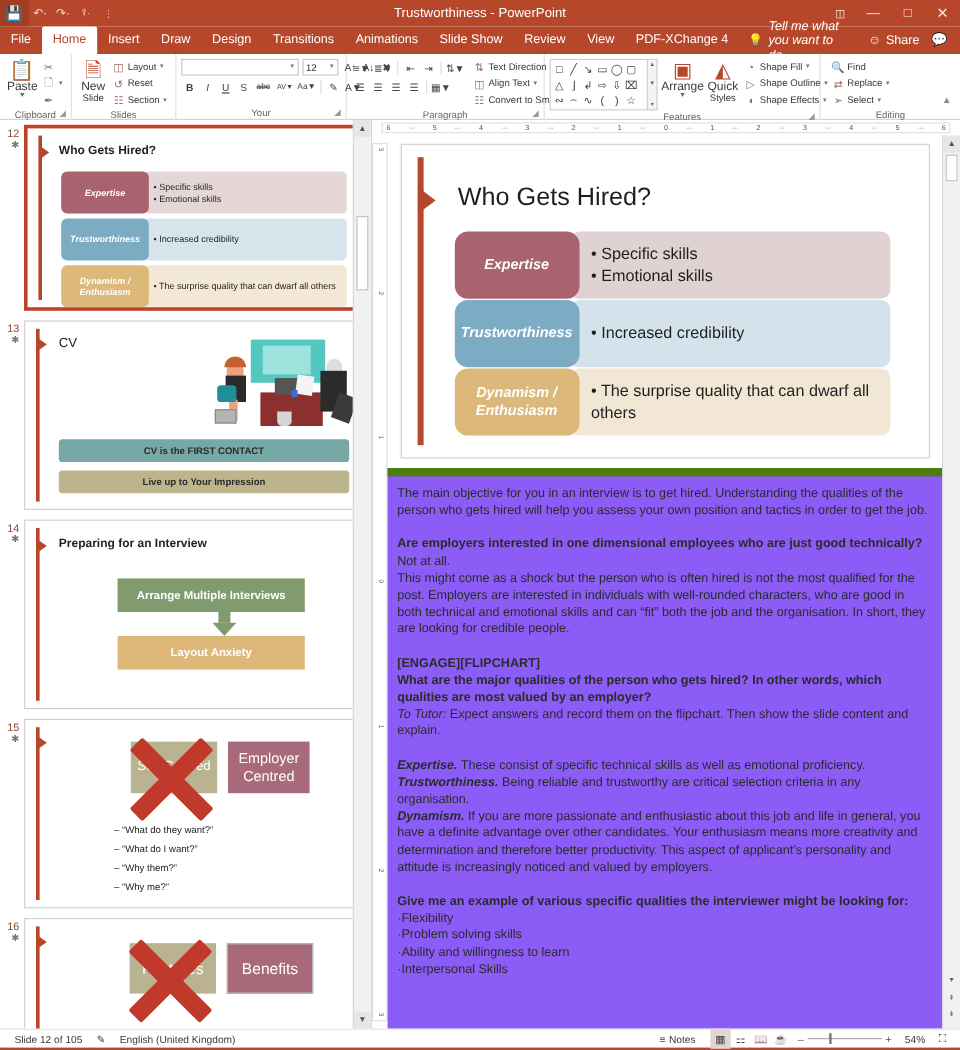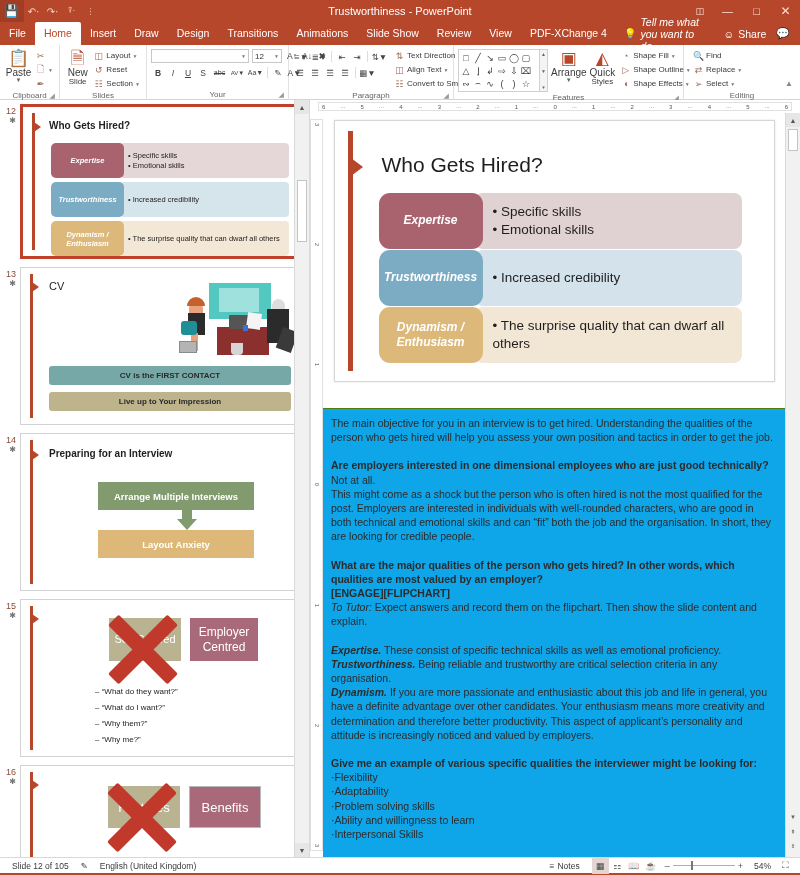--- a/index.html
+++ b/index.html
@@ -259,23 +259,23 @@
   .sbody {
     flex:1; border-radius:8px; margin-left:-8px; display:flex; align-items:center;
     padding-left:18px; padding-right:10px; font-size:13.5px; color:#1f1f1f;
   }
   .sbody ul { list-style:none; }
   .sbody li { line-height:18px; }
   .sbody li:before { content:"• "; }
 
   
   .notes {
-    flex:1; min-height:0; border-top:1px solid #4d7c0f; background:#0ea5e9;
+    flex:1; min-height:0; border-top:7px solid #4d7c0f; background:#8b5cf6;
     padding:7px 12px 4px 8px; overflow:hidden; font-size:10.5px; line-height:14.2px;
-    color:#2b2b2b; position:relative;margin-top:18px;
+    color:#2b2b2b; position:relative;
   }
   .notes p { margin-bottom:0; }
   .notes .blank { height:14px; }
   .notes b { font-weight:bold; }
   .notes i { font-style:italic; }
   .notes .bi { font-weight:bold; font-style:italic; }
 
   .vscroll {
     width:15px; flex:0 0 15px; background:#f1f1f1; border-left:1px solid #dadada;
     display:flex; flex-direction:column; position:relative;
@@ -803,31 +803,30 @@
             </div>
           </div>
 
           <div class="notes">
             <p>The main objective for you in an interview is to get hired. Understanding the qualities of the person who gets hired will help you assess your own position and tactics in order to get the job.</p>
             <div class="blank"></div>
             <p><b>Are employers interested in one dimensional employees who are just good technically?</b></p>
             <p>Not at all.</p>
             <p>This might come as a shock but the person who is often hired is not the most qualified for the post. Employers are interested in individuals with well-rounded characters, who are good in both technical and emotional skills and can “fit” both the job and the organisation. In short, they are looking for credible people.</p>
             <div class="blank"></div>
+            <p><b>[ENGAGE][FLIPCHART]</b></p>
             <p><b>What are the major qualities of the person who gets hired? In other words, which qualities are most valued by an employer?</b></p>
-            <p><b>[ENGAGE][FLIPCHART]</b></p>
             <p><i>To Tutor:</i><span> Expect answers and record them on the flipchart. Then show the slide content and explain.</span></p>
             <div class="blank"></div>
             <p><span class="bi">Expertise.</span><span> These consist of specific technical skills as well as emotional proficiency.</span></p>
             <p><span class="bi">Trustworthiness.</span><span> Being reliable and trustworthy are critical selection criteria in any organisation.</span></p>
             <p><span class="bi">Dynamism.</span><span> If you are more passionate and enthusiastic about this job and life in general, you have a definite advantage over other candidates. Your enthusiasm means more creativity and determination and therefore better productivity. This aspect of applicant’s personality and attitude is increasingly noticed and valued by employers.</span></p>
             <div class="blank"></div>
             <p><b>Give me an example of various specific qualities the interviewer might be looking for:</b></p>
             <p>·Flexibility</p>
-            <p>·Adaptability</p>
             <p>·Problem solving skills</p>
             <p>·Ability and willingness to learn</p>
             <p>·Interpersonal Skills</p>
           </div>
         </div>
 
         <div class="vscroll">
           <div class="arw">▲</div>
           <div class="bar"></div>
           <div class="mini" style="bottom:34px;height:12px">▼</div>

